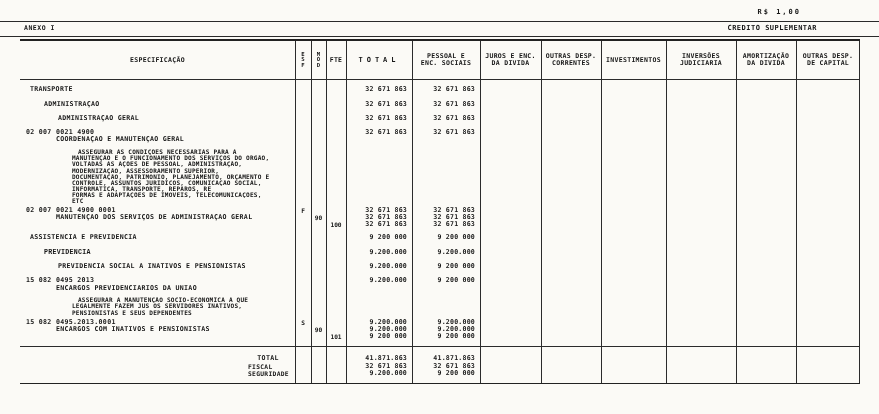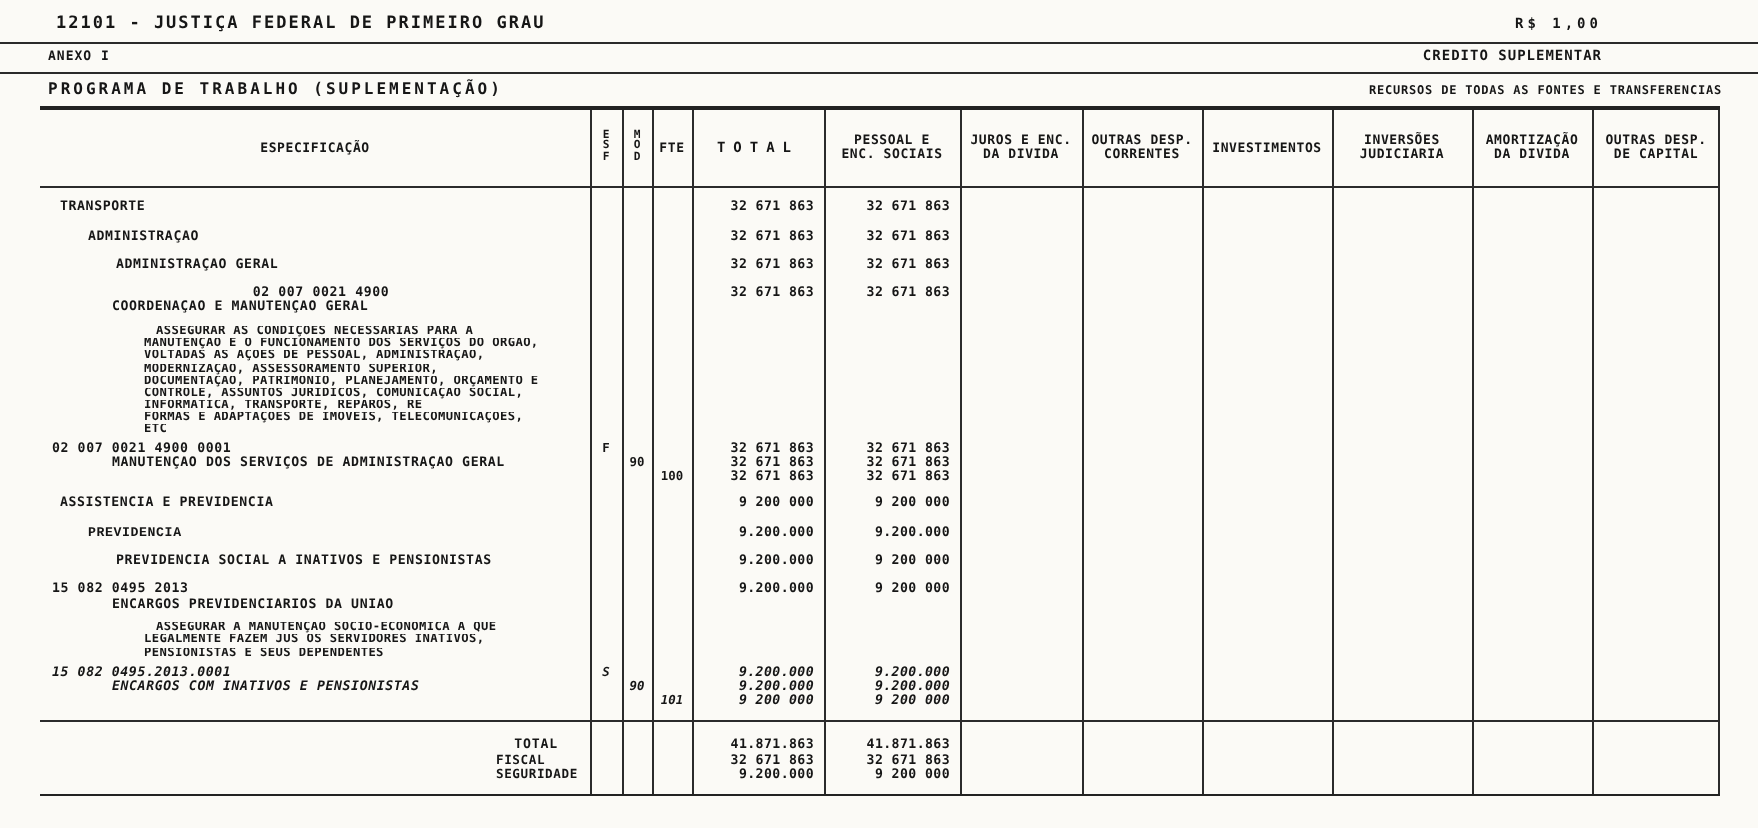--- a/index.html
+++ b/index.html
@@ -13,21 +13,21 @@
   .page{position:relative;width:879px;height:414px;}
 
   
   .tophdr{padding:7px 0 0 28px;line-height:11px;font-size:8.5px;letter-spacing:1px;}
   .hdr-row2{display:flex;align-items:flex-end;}
   .hdr-row2 .grow{flex:1;}
   .currency{font-size:7px;letter-spacing:2px;margin-right:78px;}
   .rule{border:0;border-top:1.5px solid #2a2a2a;margin:3px 0 0 0;}
   .subhdr{display:flex;align-items:flex-end;padding:2px 0 1px 24px;}
   .anexo{font-size:6.5px;letter-spacing:.5px;}
-  .credit{margin-left:auto;margin-right:78px;font-size:7px;letter-spacing:.5px;}
+  .credit{margin-left:auto;margin-right:62px;font-size:7px;letter-spacing:.5px;}
   .titlerow{display:flex;align-items:flex-end;padding:3px 0 2px 24px;}
   .ptitle{font-size:8px;letter-spacing:1.5px;}
   .resources{margin-left:auto;margin-right:18px;font-size:6px;letter-spacing:.4px;}
 
   
   .tbl{position:relative;margin:2px 19px 0 20px;width:840px;
        border-top:2px solid #222;border-bottom:1.5px solid #222;}
   .vline{position:absolute;top:0;bottom:0;width:1px;background:#2b2b2b;}
 
   .thead{display:flex;height:38px;border-bottom:1px solid #2b2b2b;align-items:center;}
@@ -55,39 +55,34 @@
   .lbl-right{text-align:right;padding-right:16px;box-sizing:border-box;font-size:6.6px;letter-spacing:.4px;}
   .lbl-indent{padding-left:228px;box-sizing:border-box;font-size:6.3px;letter-spacing:.3px;}
 </style>
 </head>
 <body>
 
 <div class="page">
 
   <div class="tophdr">
     <div class="hdr-row2">
-      <div>12101 - JUSTIÇA FEDERAL DE PRIMEIRO GRAU</div>
       <div class="grow"></div>
       <div class="currency">R$ 1,00</div>
     </div>
   </div>
 
   <hr class="rule">
 
   <div class="subhdr">
     <span class="anexo">ANEXO I</span>
     <span class="credit">CREDITO SUPLEMENTAR</span>
   </div>
 
   <hr class="rule">
 
-  <div class="titlerow">
-    <span class="ptitle">PROGRAMA DE TRABALHO (SUPLEMENTAÇÃO)</span>
-    <span class="resources">RECURSOS DE TODAS AS FONTES E TRANSFERENCIAS</span>
-  </div>
 
   <div class="tbl">
     <div id="vlines">
         <div class="vline" style="left: 275px;"></div>
         <div class="vline" style="left: 291px;"></div>
         <div class="vline" style="left: 306px;"></div>
         <div class="vline" style="left: 326px;"></div>
         <div class="vline" style="left: 392px;"></div>
         <div class="vline" style="left: 460px;"></div>
         <div class="vline" style="left: 521px;"></div>
@@ -151,21 +146,21 @@
             <div class="spec" style="width: 237px; flex: 0 0 auto; padding-left: 38px;">ADMINISTRAÇÃO GERAL</div>
             <div class="tinycell" style="width: 16px; flex: 0 0 auto;"></div>
             <div class="tinycell" style="width: 15px; flex: 0 0 auto;"></div>
             <div class="tinycell" style="width: 20px; flex: 0 0 auto;"></div>
             <div class="num" style="width: 66px; flex: 0 0 auto;">32 671 863</div>
             <div class="num" style="width: 68px; flex: 0 0 auto;">32 671 863</div>
           </div>
         </div>
         <div class="row item" style="margin-bottom: 5px;">
           <div class="line">
-            <div class="spec" style="width: 269px; flex: 0 0 auto; padding-left: 6px; text-align: center;">02 007 0021 4900</div>
+            <div class="spec" style="width: 269px; flex: 0 0 auto; padding-left: 6px;">02 007 0021 4900</div>
             <div class="tinycell" style="width: 16px; flex: 0 0 auto;"></div>
             <div class="tinycell" style="width: 15px; flex: 0 0 auto;"></div>
             <div class="tinycell" style="width: 20px; flex: 0 0 auto;"></div>
             <div class="num" style="width: 66px; flex: 0 0 auto;">32 671 863</div>
             <div class="num" style="width: 68px; flex: 0 0 auto;">32 671 863</div>
           </div>
           <div class="line">
             <div class="spec" style="width: 239px; flex: 0 0 auto; padding-left: 36px;">COORDENAÇÃO E MANUTENÇÃO GERAL</div>
             <div class="tinycell" style="width: 16px; flex: 0 0 auto;"></div>
             <div class="tinycell" style="width: 15px; flex: 0 0 auto;"></div>
@@ -341,21 +336,21 @@
           </div>
           <div class="line">
             <div class="spec" style="width: 223px; flex: 0 0 auto; padding-left: 52px;">PENSIONISTAS E SEUS DEPENDENTES</div>
             <div class="tinycell" style="width: 16px; flex: 0 0 auto;"></div>
             <div class="tinycell" style="width: 15px; flex: 0 0 auto;"></div>
             <div class="tinycell" style="width: 20px; flex: 0 0 auto;"></div>
             <div class="num" style="width: 66px; flex: 0 0 auto;"></div>
             <div class="num" style="width: 68px; flex: 0 0 auto;"></div>
           </div>
         </div>
-        <div class="row detail" style="margin-bottom: 0px; font-style: italic;">
+        <div class="row detail" style="margin-bottom: 0px;">
           <div class="line">
             <div class="spec" style="width: 269px; flex: 0 0 auto; padding-left: 6px;">15 082 0495.2013.0001</div>
             <div class="tinycell" style="width: 16px; flex: 0 0 auto;">S</div>
             <div class="tinycell" style="width: 15px; flex: 0 0 auto;"></div>
             <div class="tinycell" style="width: 20px; flex: 0 0 auto;"></div>
             <div class="num" style="width: 66px; flex: 0 0 auto;">9.200.000</div>
             <div class="num" style="width: 68px; flex: 0 0 auto;">9.200.000</div>
           </div>
           <div class="line">
             <div class="spec" style="width: 239px; flex: 0 0 auto; padding-left: 36px;">ENCARGOS COM INATIVOS E PENSIONISTAS</div>

